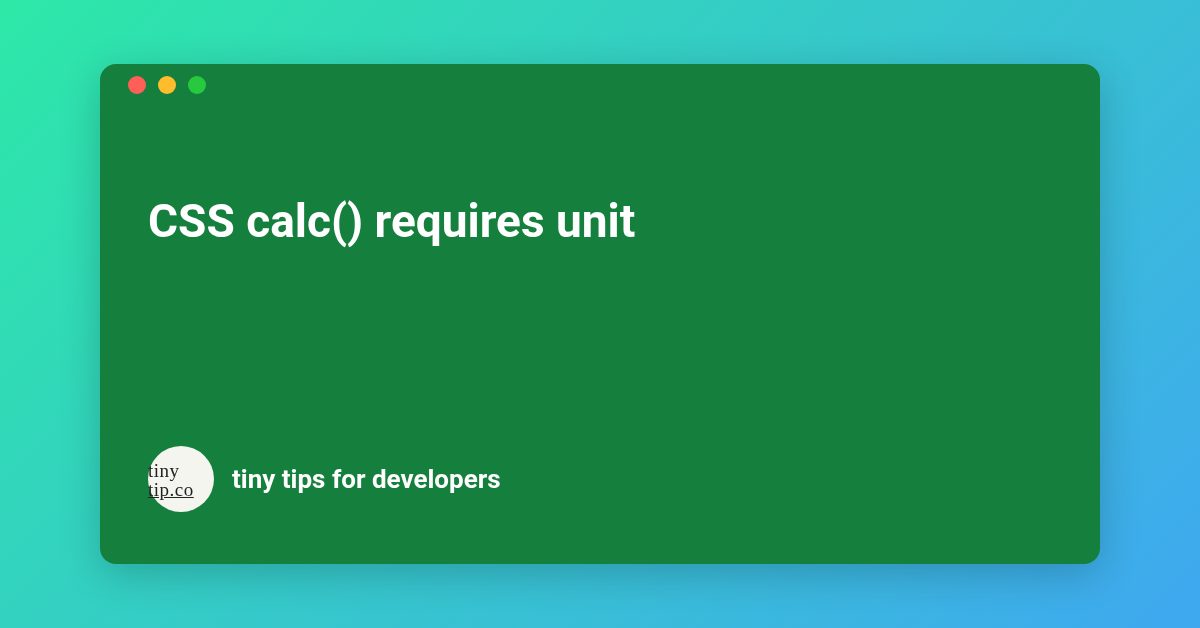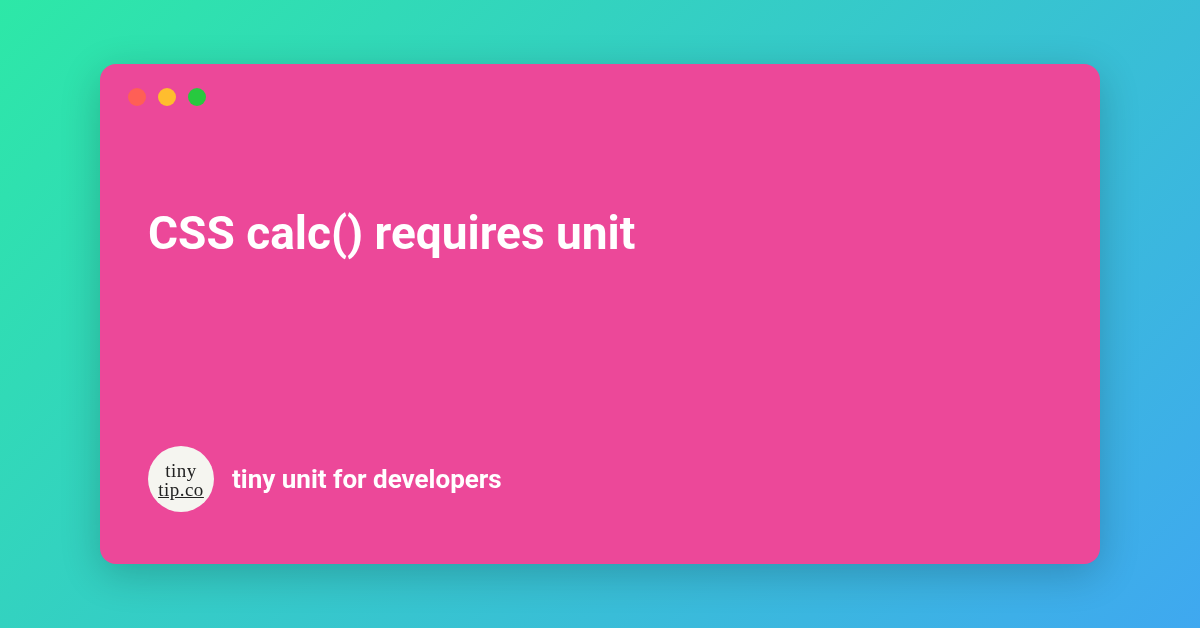--- a/index.html
+++ b/index.html
@@ -13,23 +13,23 @@
       background: linear-gradient(135deg, #2de8a7 0%, #3fa8f0 100%);
       display: flex;
       align-items: center;
       justify-content: center;
       font-family: -apple-system, BlinkMacSystemFont, "Segoe UI", Roboto, "Helvetica Neue", Arial, sans-serif;
       overflow: hidden;
     }
     .window {
       width: 1000px;
       height: 500px;
-      background: #ec4899;
+      background: #15803d;
       border-radius: 16px;
-      padding: 24px 48px 36px 48px;
+      padding: 12px 48px 36px 48px;
       display: flex;
       flex-direction: column;
       box-shadow: 0 10px 40px rgba(0,0,0,0.2);
     }
     .traffic-lights {
       display: flex;
       gap: 12px;
       margin-bottom: 20px;
       margin-left: -20px;
     }
@@ -60,21 +60,21 @@
       gap: 18px;
       padding-bottom: 16px;
     }
     .logo {
       width: 66px;
       height: 66px;
       background: #f5f5f0;
       border-radius: 50%;
       display: flex;
       flex-direction: column;
-      align-items: center;
+      align-items: flex-start;
       justify-content: center;
       line-height: 1;
       color: #222;
       font-family: Georgia, "Times New Roman", serif;
       font-size: 19px;
       padding-top: 2px;
     }
     .logo .line1 { letter-spacing: 0.5px; }
     .logo .line2 { letter-spacing: 0.5px; text-decoration: underline; }
     .tagline {
@@ -92,16 +92,16 @@
     <div class="dot yellow"></div>
     <div class="dot green"></div>
   </div>
   <div class="content">
     <h1 class="title">CSS calc() requires unit</h1>
     <div class="footer">
       <div class="logo">
         <span class="line1">tiny</span>
         <span class="line2">tip.co</span>
       </div>
-      <div class="tagline">tiny unit for developers</div>
+      <div class="tagline">tiny tips for developers</div>
     </div>
   </div>
 </div>
 
 </body></html>

